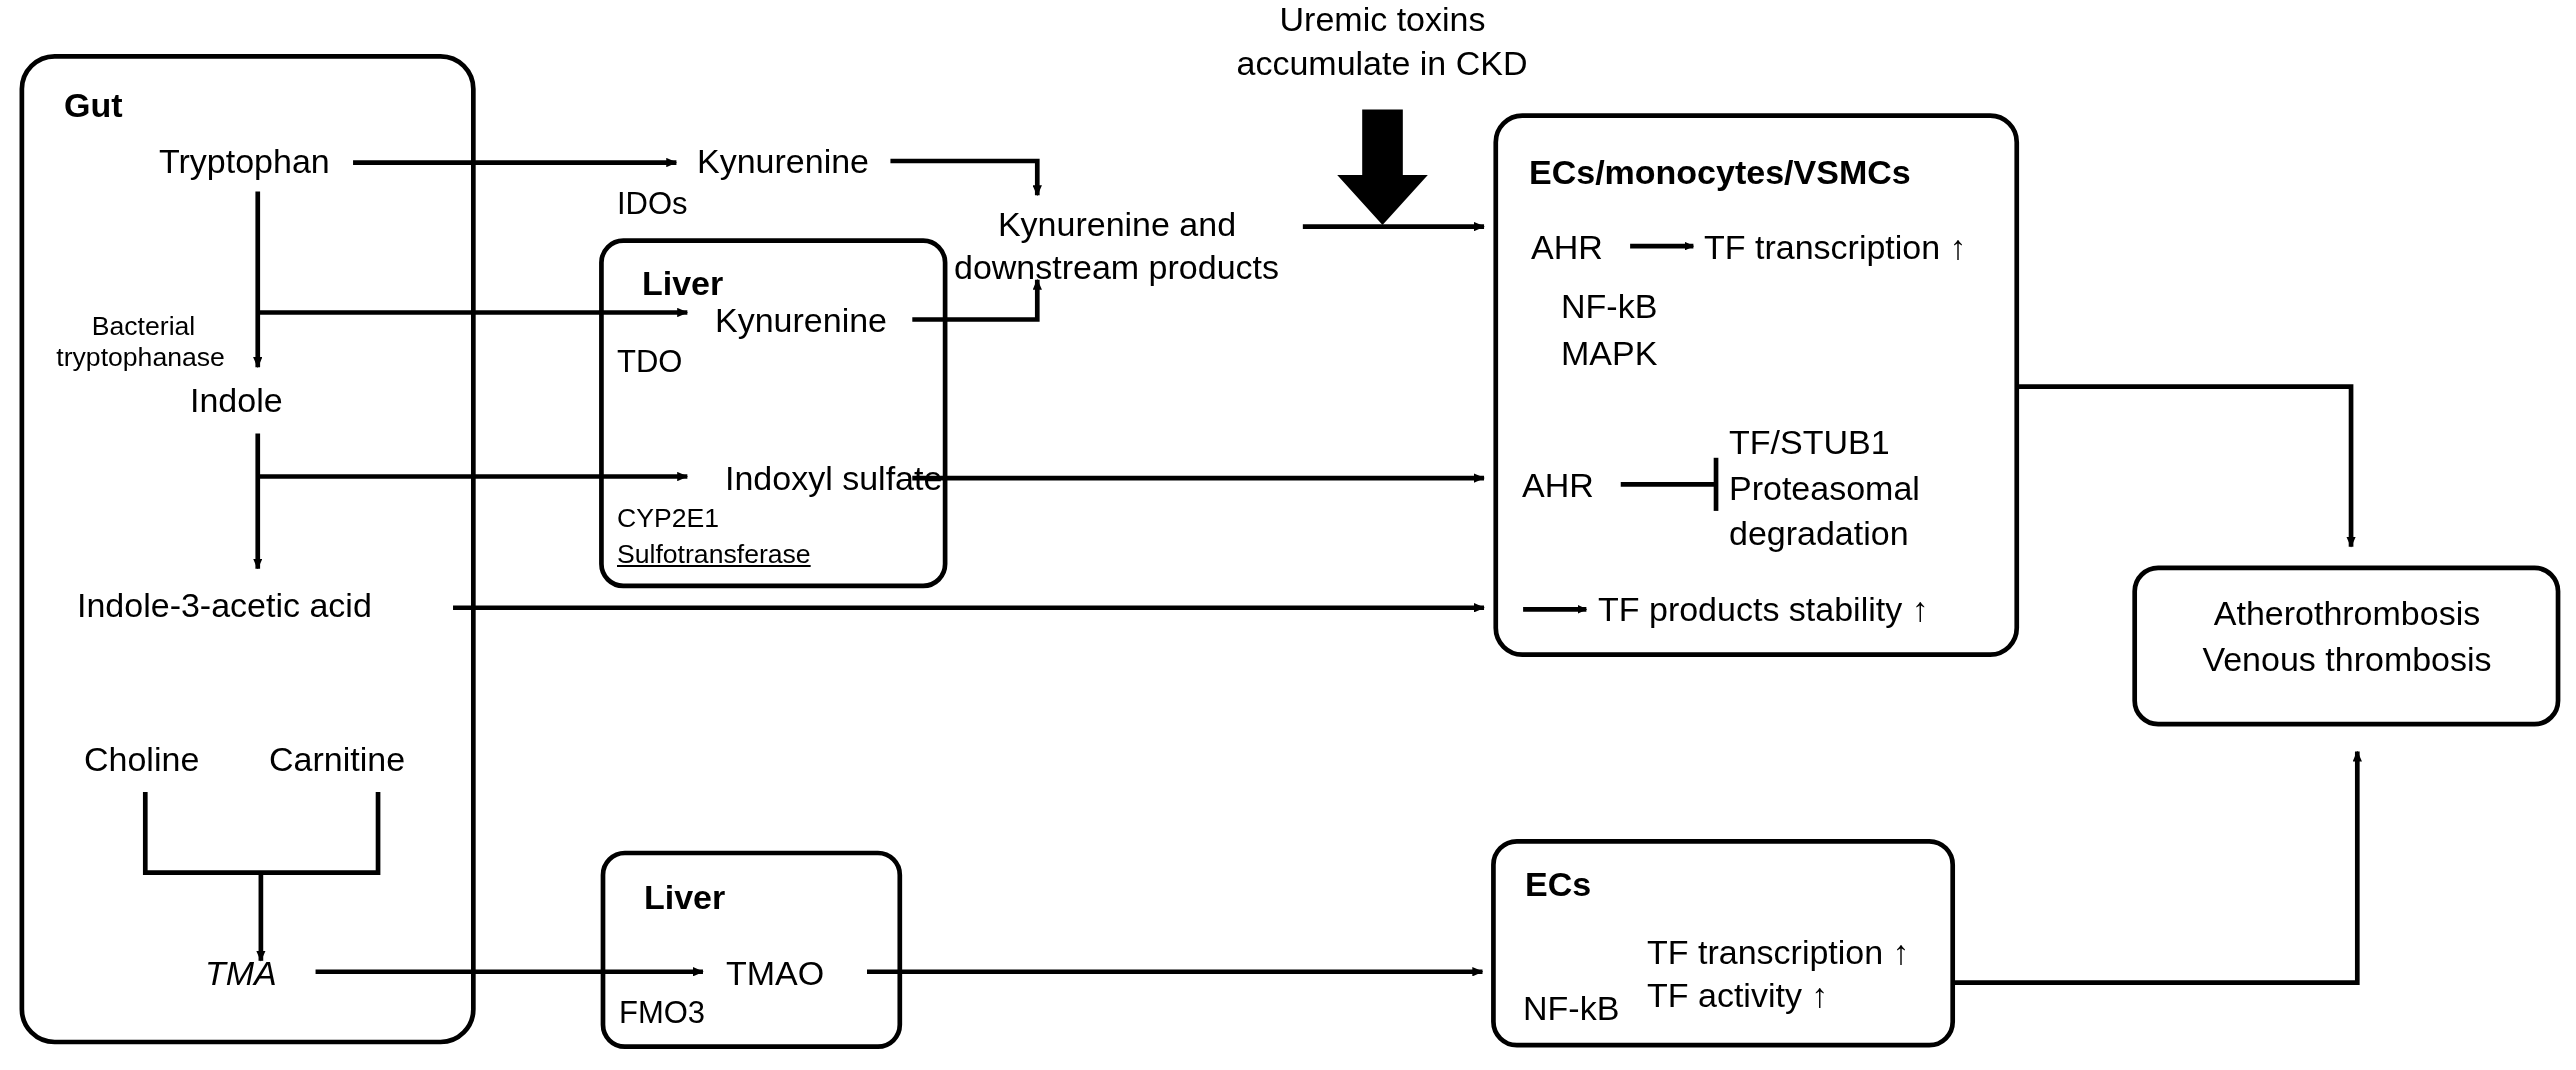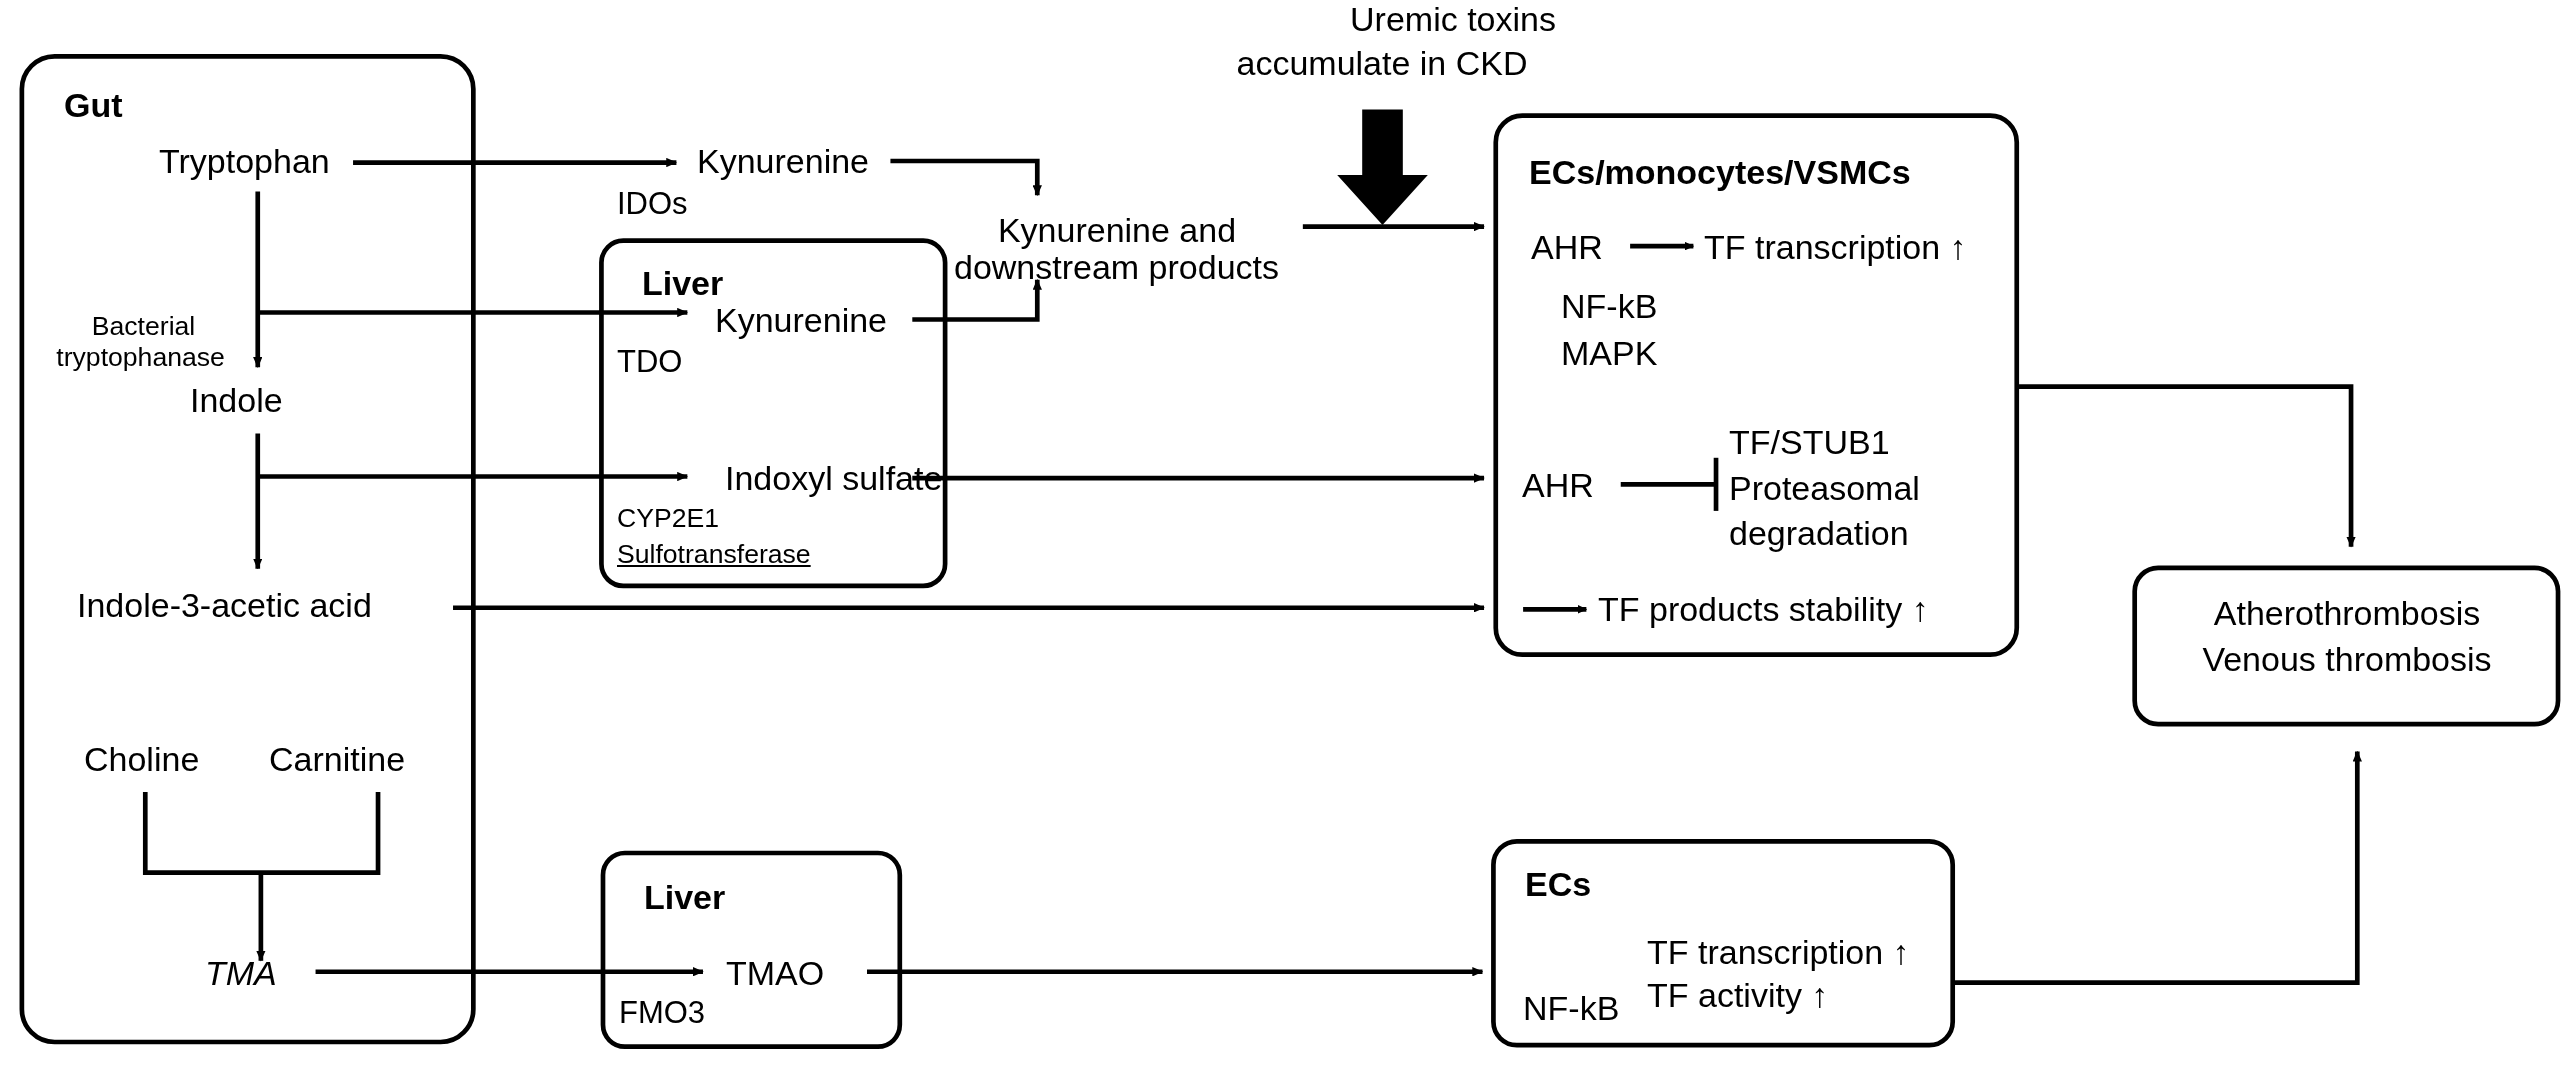--- a/index.html
+++ b/index.html
@@ -106,24 +106,24 @@
   <div class="lbl t40" style="left:617px; top:344px;">TDO</div>
 
   <div class="lbl t44" style="left:725px; top:459px;">Indoxyl sulfate</div>
   <div class="lbl t34" style="left:617px; top:503px;">CYP2E1</div>
   <div class="lbl t34" style="left:617px; top:539px;text-decoration:underline;">Sulfotransferase</div>
 
   <div class="lbl boxtitle t44" style="left:644px; top:878px;">Liver</div>
   <div class="lbl t44" style="left:726px; top:954px;">TMAO</div>
   <div class="lbl t40" style="left:619px; top:995px;">FMO3</div>
 
-  <div class="lbl t44 ctr" style="left:945px; top:205px; width:344px;margin-top:6px;">Kynurenine and</div>
+  <div class="lbl t44 ctr" style="left:945px; top:205px; width:344px;">Kynurenine and</div>
   <div class="lbl t44 ctr" style="left:929px; top:248px; width:375px;">downstream products</div>
 
-  <div class="lbl t44 ctr" style="left:1209px; top:0px; width:347px;text-align:right;">Uremic toxins</div>
+  <div class="lbl t44 ctr" style="left:1209px; top:0px; width:347px;">Uremic toxins</div>
   <div class="lbl boxtitle t44" style="left:1529px; top:153px;">ECs/monocytes/VSMCs</div>
 
   <div class="lbl t44 ctr" style="left:1193px; top:44px; width:378px;">accumulate in CKD</div>
 
   <div class="lbl t44" style="left:1531px; top:228px;">AHR</div>
   <div class="lbl t44" style="left:1704px; top:228px;">TF transcription ↑</div>
 
   <div class="lbl t44" style="left:1561px; top:287px;">NF-kB</div>
   <div class="lbl t44" style="left:1561px; top:334px;">MAPK</div>
 

